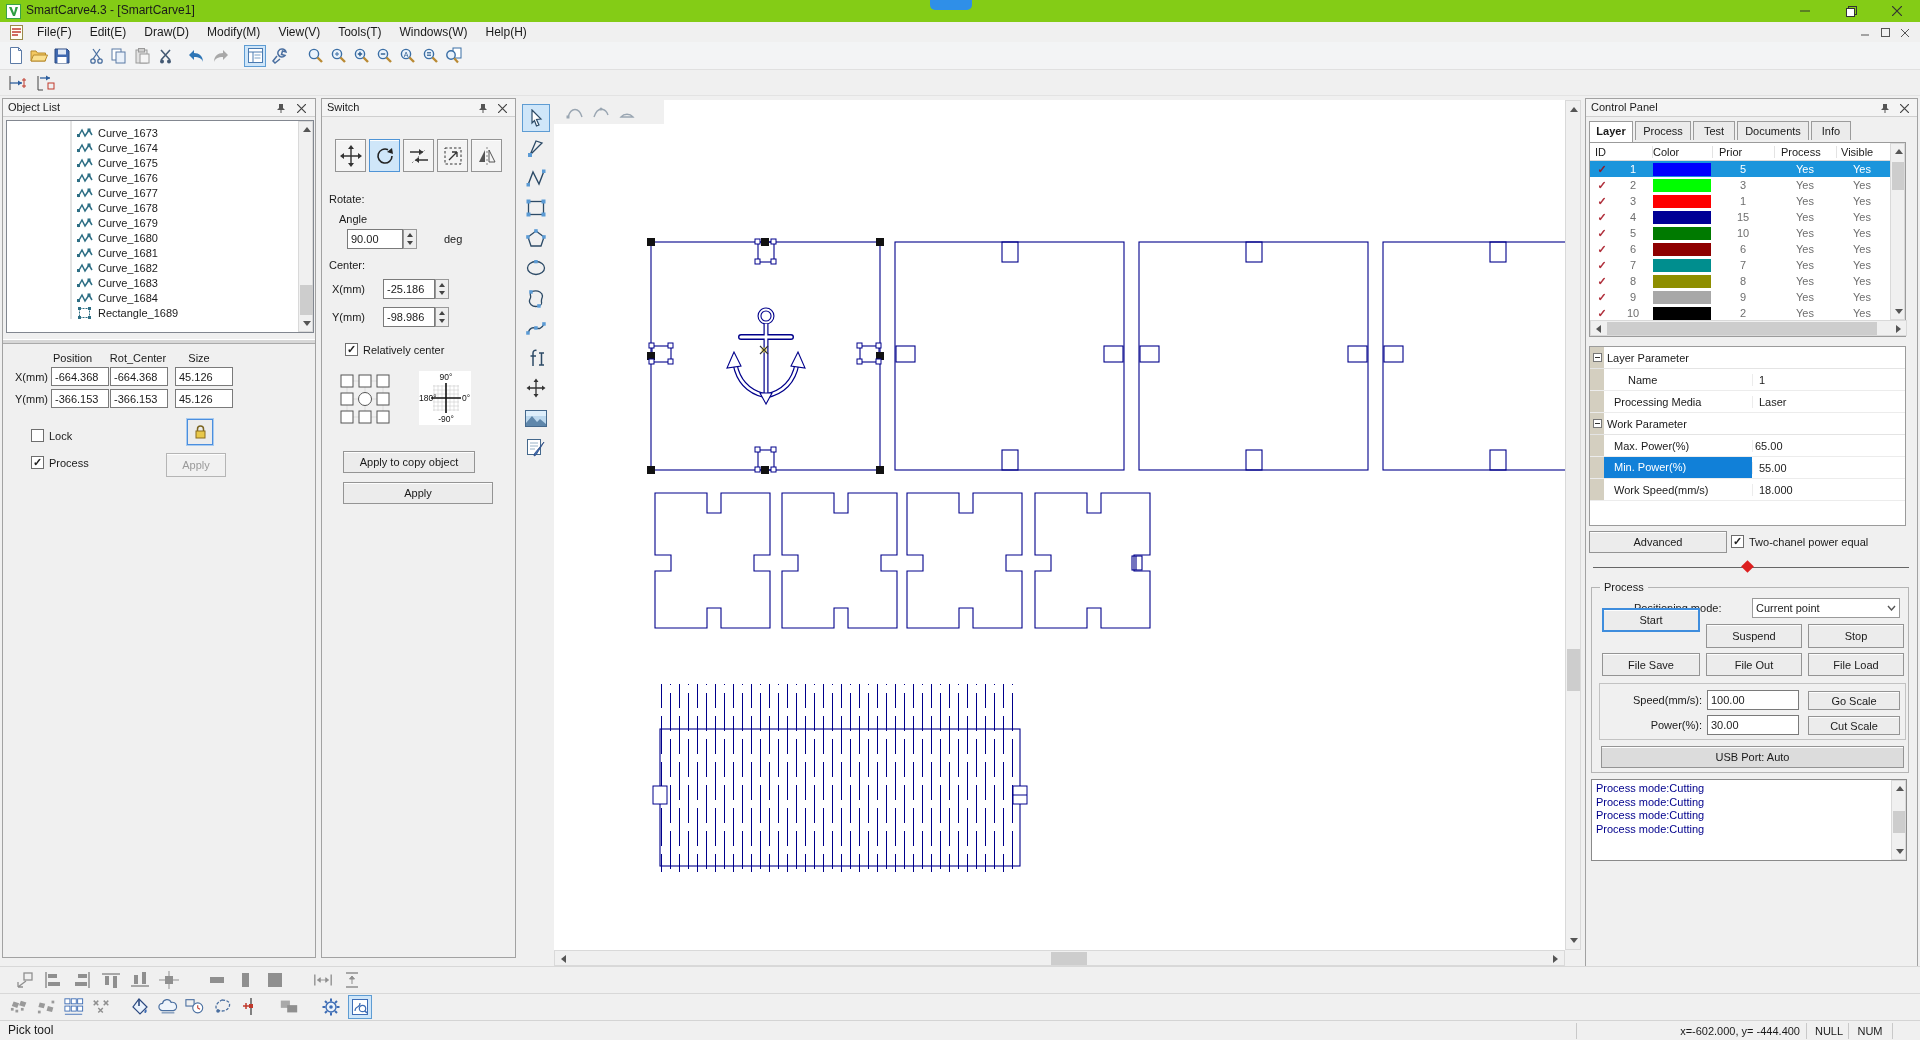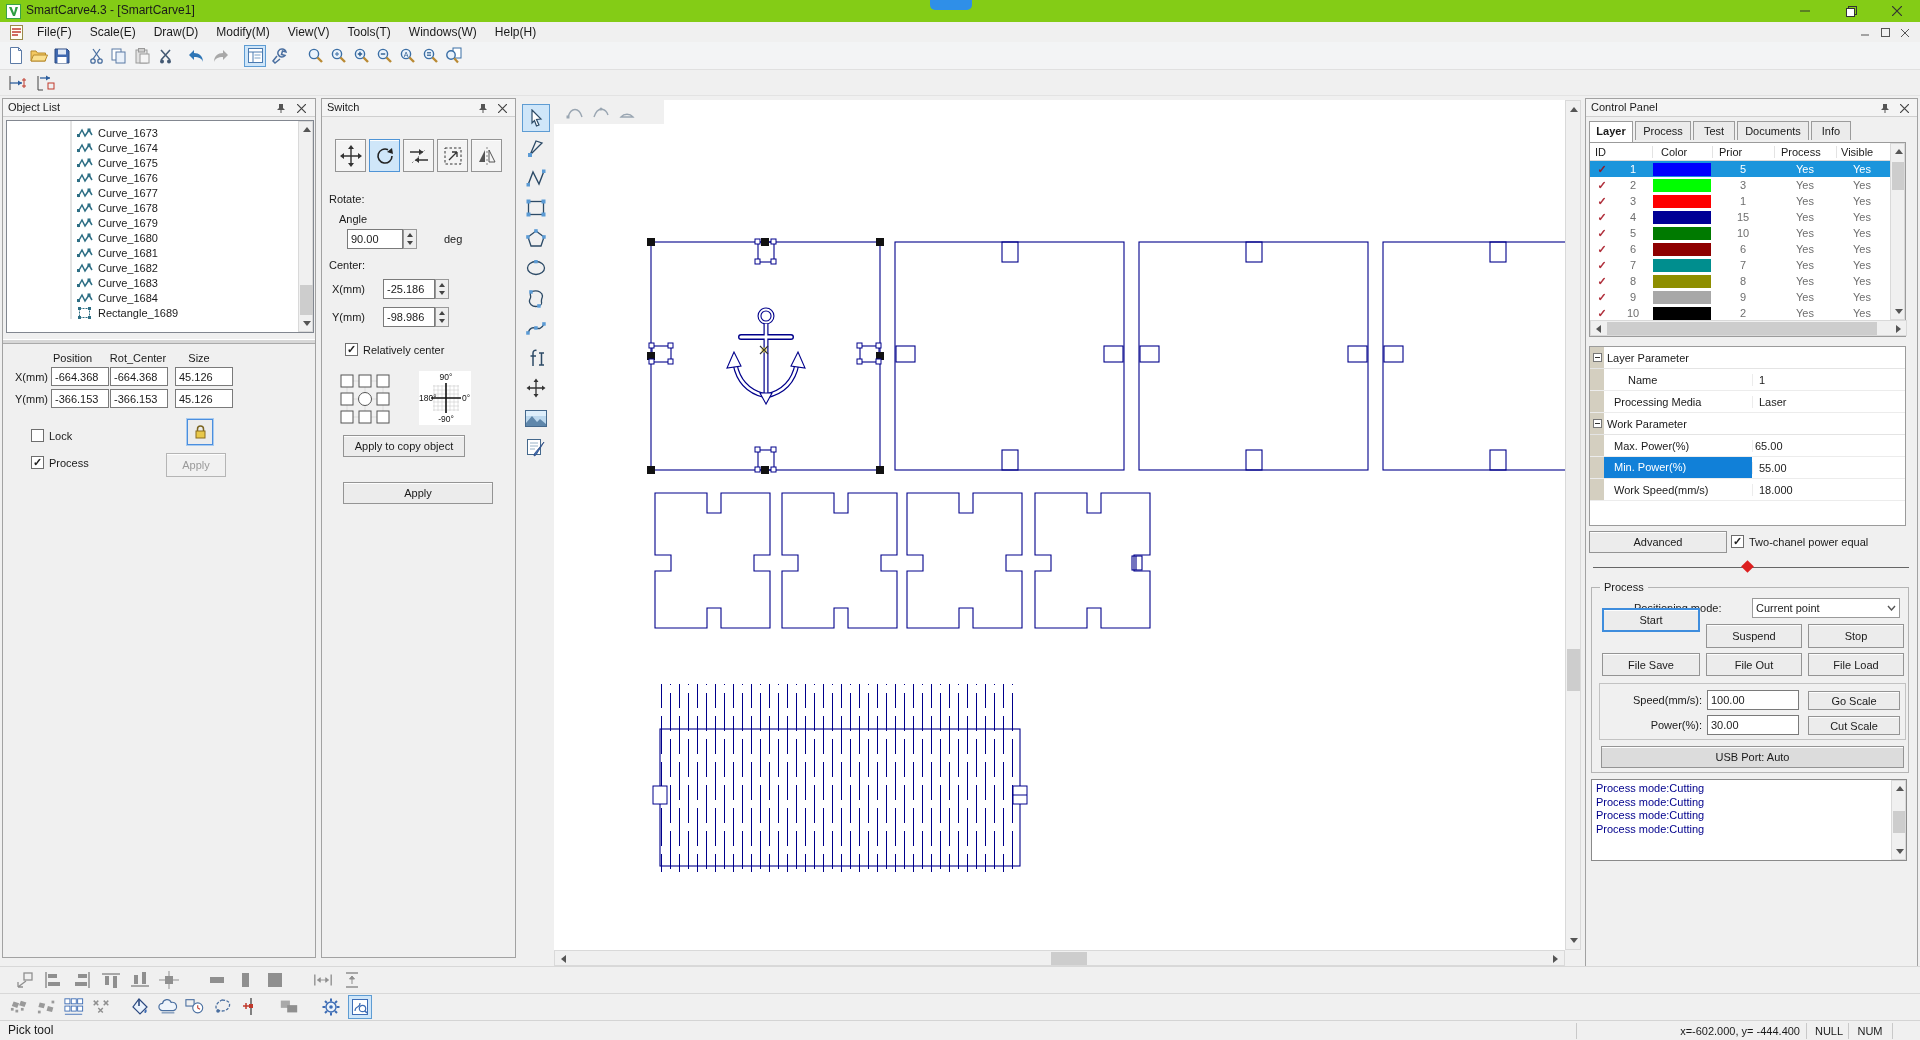--- a/index.html
+++ b/index.html
@@ -63,21 +63,21 @@
 </div>
 
 <div class="abs" style="left:0;top:22px;width:1920px;height:20px;background:#f0f0f0;display:flex;align-items:center">
   <span class="ico" style="width:24px;height:18px;margin-left:4px">
     <svg width="13" height="15" viewBox="0 0 13 15">
         <rect x="0.5" y="0.5" width="12" height="14" fill="#fffef4" stroke="#9a8a4a"></rect>
         <path d="M2,4 h9 M2,7 h9 M2,10 h6" stroke="#c23b2e" stroke-width="1.4"></path>
       </svg>
   </span>
   <span class="menu-item">File(F)</span>
-  <span class="menu-item">Scale(E)</span>
+  <span class="menu-item">Edit(E)</span>
   <span class="menu-item">Draw(D)</span>
   <span class="menu-item">Modify(M)</span>
   <span class="menu-item">View(V)</span>
   <span class="menu-item">Tools(T)</span>
   <span class="menu-item">Windows(W)</span>
   <span class="menu-item">Help(H)</span>
   <div class="abs ico" style="left:1856px;top:3px;width:18px;height:15px">
       <svg width="8" height="8">
         <line x1="0" y1="6" x2="8" y2="6" stroke="#555"></line>
       </svg>
@@ -521,21 +521,21 @@
       <path d="M14,15 h26 M14,19 h26 M14,23 h26 M14,31 h26 M14,35 h26 M14,39 h26"></path>
       <path d="M15,14 v26 M19,14 v26 M23,14 v26 M31,14 v26 M35,14 v26 M39,14 v26"></path>
     </g>
     <path d="M27,12 V42 M12,27 H42" stroke="#111" stroke-width="1.6"></path>
     <text x="27" y="9" font-size="8.5" text-anchor="middle" fill="#111" font-family="Liberation Sans,sans-serif">90°</text>
     <text x="0" y="30" font-size="8.5" fill="#111" font-family="Liberation Sans,sans-serif">180°</text>
     <text x="43" y="30" font-size="8.5" fill="#111" font-family="Liberation Sans,sans-serif">0°</text>
     <text x="27" y="51" font-size="8.5" text-anchor="middle" fill="#111" font-family="Liberation Sans,sans-serif">-90°</text>
   </svg>
 
-  <div class="btn" style="left:21px;top:336px;width:122px;height:22px">
+  <div class="btn" style="left:21px;top:352px;width:132px;height:22px">
       <span>Apply to copy object</span>
     </div>
   <div class="btn" style="left:21px;top:383px;width:150px;height:22px">
       <span>Apply</span>
     </div>
 </div>
 
 <div class="abs" style="left:518px;top:100px;width:36px;height:858px;background:#f0f0f0">
   <div class="abs ico hl" style="left:4px;top:4px;width:28px;height:28px">
       <svg width="18" height="18" viewBox="0 0 18 18">
@@ -790,21 +790,21 @@
     <span class="tab active" style="left:0;width:44px">Layer</span>
     <span class="tab" style="left:46px;width:56px">Process</span>
     <span class="tab" style="left:104px;width:42px">Test</span>
     <span class="tab" style="left:148px;width:72px">Documents</span>
     <span class="tab" style="left:222px;width:40px">Info</span>
   </div>
 
   <div class="abs" style="left:3px;top:43px;width:317px;height:195px;background:#fff;border:1px solid #9b9b9b;box-sizing:border-box;font-size:11px">
     <div class="row" style="height:17px;border-bottom:1px solid #d9d9d9">
       <span class="cell" style="width:62px;padding-left:5px">ID</span>
-      <span class="cell" style="width:60px;padding-left:8px;border-left:1px solid #e3e3e3">Color</span>
+      <span class="cell" style="width:60px;border-left:1px solid #e3e3e3">Color</span>
       <span class="cell" style="width:62px;padding-left:6px;border-left:1px solid #e3e3e3">Prior</span>
       <span class="cell" style="width:62px;padding-left:6px;border-left:1px solid #e3e3e3">Process</span>
       <span class="cell" style="width:52px;padding-left:4px;border-left:1px solid #e3e3e3">Visible</span>
     </div>
     <div class="row" style="height:16px;background:#1b95dc;color:#fff">
       <span class="cell" style="width:24px;text-align:center;color:#8e1f2f;font-weight:bold">✓</span>
       <span class="cell" style="width:38px;text-align:center">1</span>
       <span class="cell" style="width: 58px; height: 13px; margin: 0px 1px; background: rgb(0, 0, 254);"></span>
       <span class="cell" style="width:62px;text-align:center">5</span>
       <span class="cell" style="width:62px;text-align:center">Yes</span>

